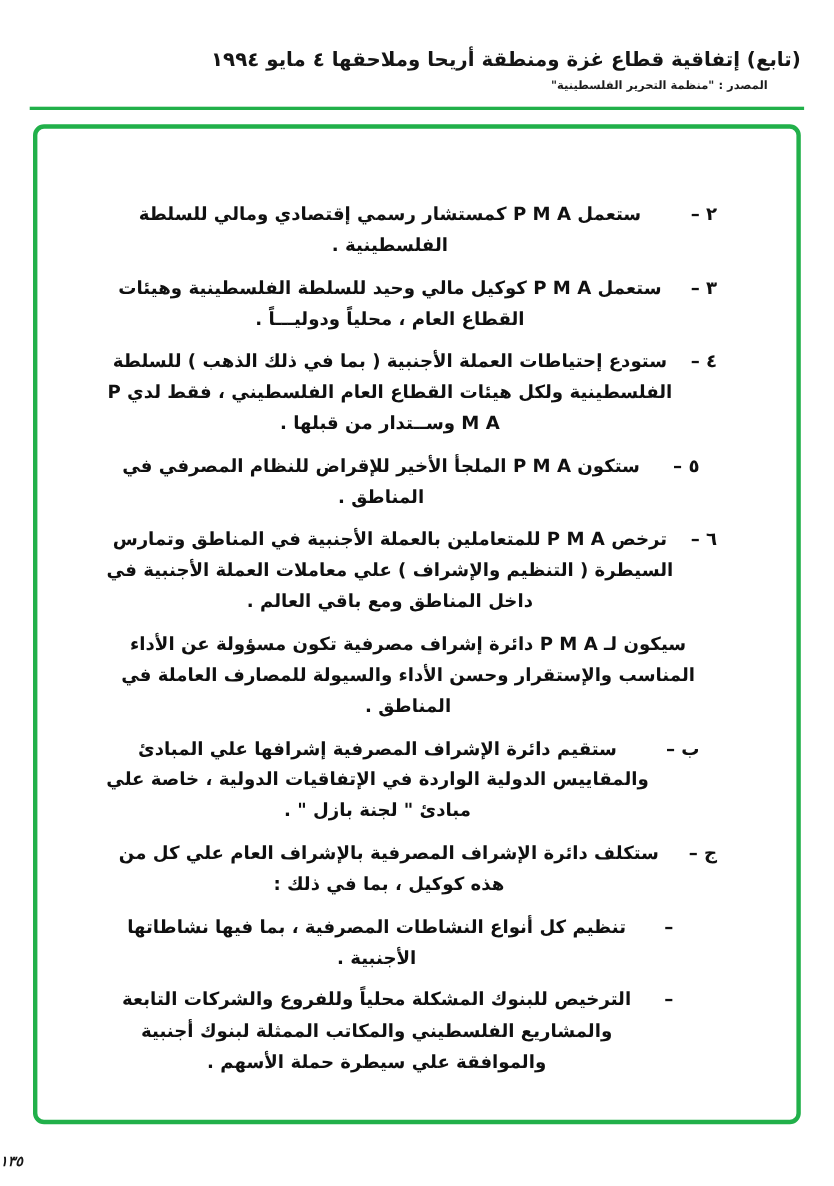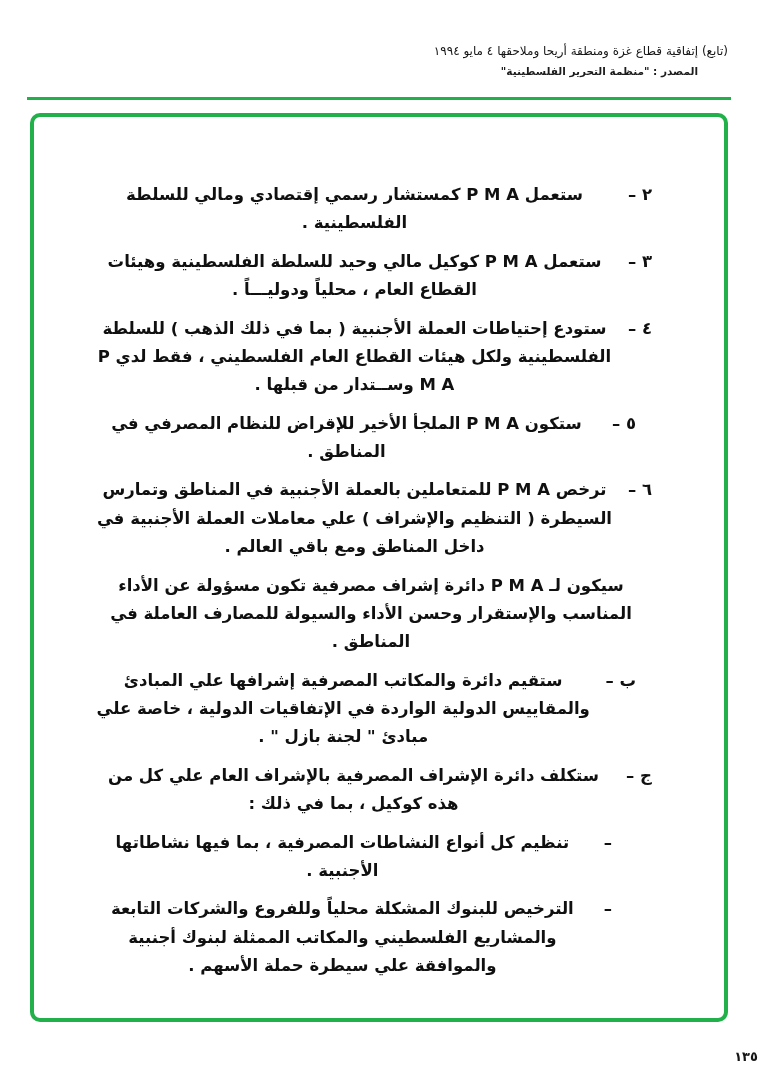--- a/index.html
+++ b/index.html
@@ -19,21 +19,21 @@
     overflow: hidden;
   }
 
   
   .doc-header {
     position: absolute;
     top: 44px; right: 30px; left: 30px;
     direction: rtl; text-align: right;
   }
   .doc-title {
-    font-size: 12px; font-weight: normal; color: #151515;
+    font-size: 18px; font-weight: bold; color: #151515;
     letter-spacing: .2px;
   }
   .doc-source {
     font-size: 10.5px; font-weight: bold; color: #1c1c1c;
     margin-top: 7px; padding-left: 0; padding-right: 30px;
   }
 
   .green-rule {
     position: absolute;
     top: 97px; left: 27px; right: 27px; height: 3px;
@@ -67,22 +67,22 @@
   .marker { flex: 0 0 auto; white-space: nowrap; }
   .item-text { flex: 1 1 auto; text-align: center; }
 
   .lvl2 { margin-right: 16px; }
   .lvl3 { margin-right: 40px; }
   .gap-top { margin-top: 4px; }
 
   .page-number {
     position: absolute;
     bottom: 14px; left: 0; right: 0;
-    text-align: right;
-    font-size: 13px; font-weight: bold; color: #151515;
+    text-align: left;
+    font-size: 13px; font-weight: bold; color: #151515; font-style: italic;
   }
 </style>
 </head>
 <body>
 
 <div class="page">
 
   <header class="doc-header">
     <div class="doc-title">(تابع) إتفاقية قطاع غزة ومنطقة أريحا وملاحقها ٤ مايو ١٩٩٤</div>
     <div class="doc-source">المصدر :  "منظمة التحرير الفلسطينية"</div>
@@ -117,21 +117,21 @@
         <span class="marker">٦ –</span>
         <span class="item-text">ترخص P M A للمتعاملين بالعملة الأجنبية في المناطق وتمارس السيطرة ( التنظيم والإشراف ) علي معاملات العملة الأجنبية في داخل المناطق ومع باقي العالم .</span>
       </div>
 
       <div class="item lvl1 gap-top">
         <span class="item-text">سيكون لـ P M A دائرة إشراف مصرفية تكون مسؤولة عن الأداء المناسب والإستقرار وحسن الأداء والسيولة للمصارف العاملة في المناطق .</span>
       </div>
 
       <div class="item lvl2 gap-top">
         <span class="marker">ب –</span>
-        <span class="item-text">ستقيم دائرة والمكاتب المصرفية إشرافها علي المبادئ والمقاييس الدولية الواردة في الإتفاقيات الدولية ، خاصة علي مبادئ " لجنة بازل " .</span>
+        <span class="item-text">ستقيم دائرة الإشراف المصرفية إشرافها علي المبادئ والمقاييس الدولية الواردة في الإتفاقيات الدولية ، خاصة علي مبادئ " لجنة بازل " .</span>
       </div>
 
       <div class="item lvl1 gap-top">
         <span class="marker">ج –</span>
         <span class="item-text">ستكلف دائرة الإشراف المصرفية بالإشراف العام علي كل من هذه كوكيل ، بما في ذلك :</span>
       </div>
 
       <div class="item lvl3">
         <span class="marker">–</span>
         <span class="item-text">تنظيم كل أنواع النشاطات المصرفية ، بما فيها نشاطاتها الأجنبية .</span>

